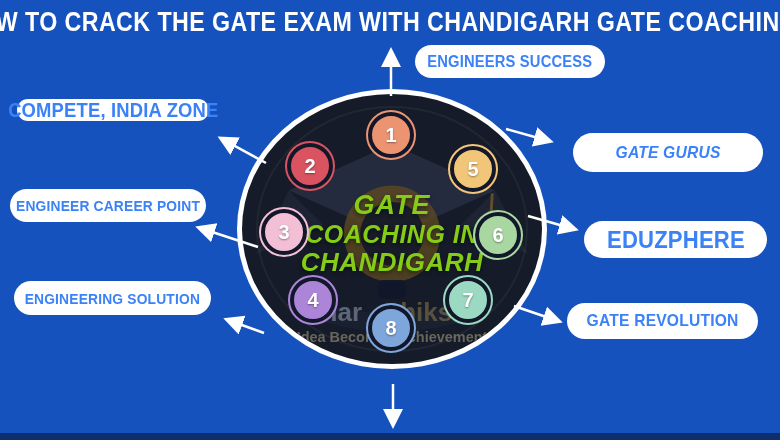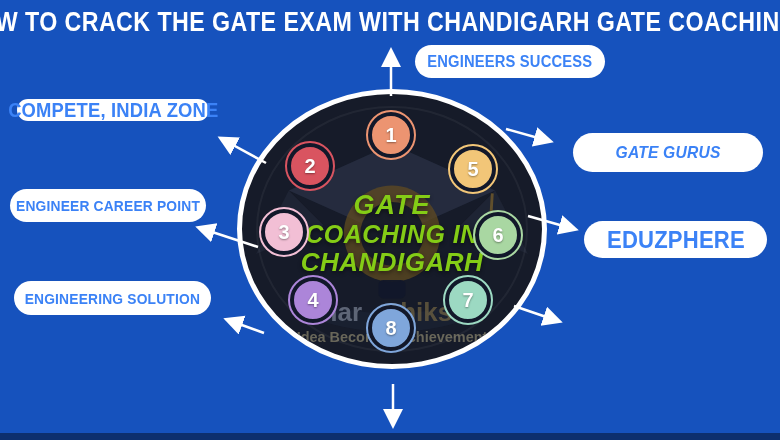--- a/index.html
+++ b/index.html
@@ -128,20 +128,23 @@
     </div>
   <div class="pill pill-4">
       <span>ENGINEERING SOLUTION</span>
     </div>
   <div class="pill pill-5">
       <span>GATE GURUS</span>
     </div>
   <div class="pill pill-6">
       <span>EDUZPHERE</span>
     </div>
+  <div class="pill pill-7">
+      <span>GATE REVOLUTION</span>
+    </div>
 
   <svg id="arrows">
     <defs>
       <marker id="ah" markerWidth="9" markerHeight="9" refX="6" refY="4" orient="auto">
         <path d="M0,0 L8,4 L0,8 z" fill="#FFFFFF"></path>
       </marker>
     </defs>
     <line x1="391" y1="96" x2="391" y2="52" stroke="#FFFFFF" stroke-width="2.5" marker-end="url(#ah)"></line>
     <line x1="266" y1="163" x2="222" y2="139" stroke="#FFFFFF" stroke-width="2.5" marker-end="url(#ah)"></line>
     <line x1="258" y1="247" x2="200" y2="228" stroke="#FFFFFF" stroke-width="2.5" marker-end="url(#ah)"></line>

